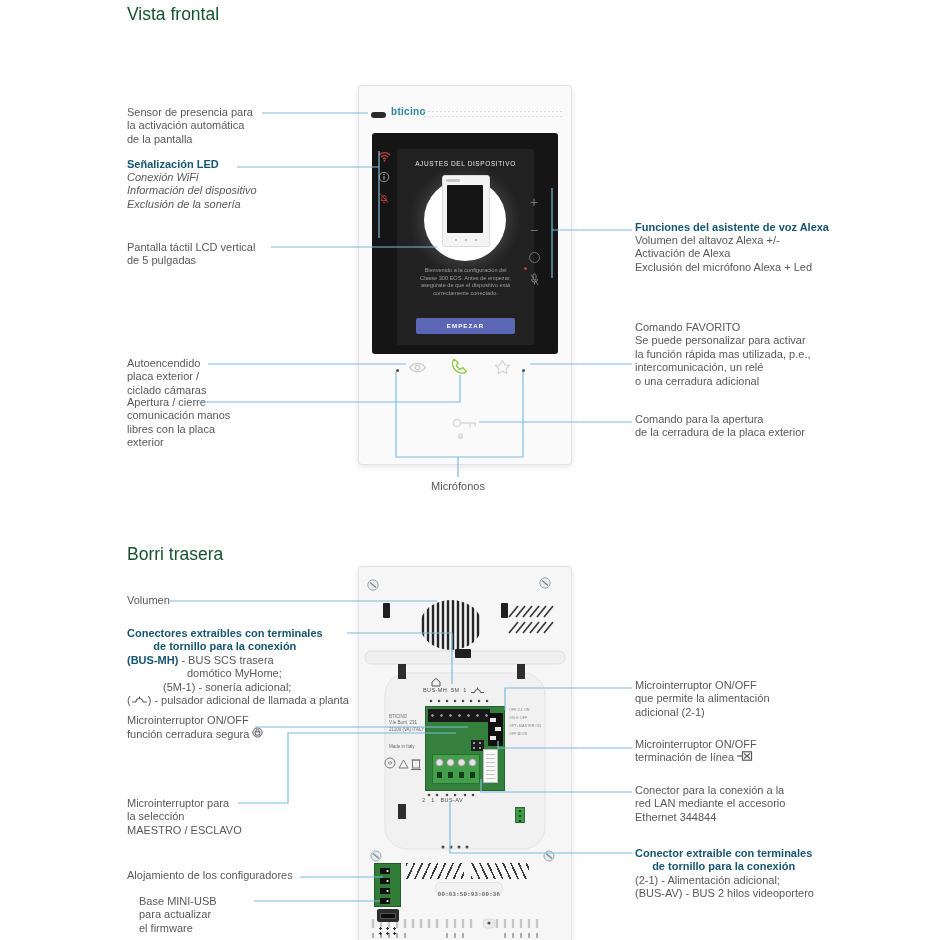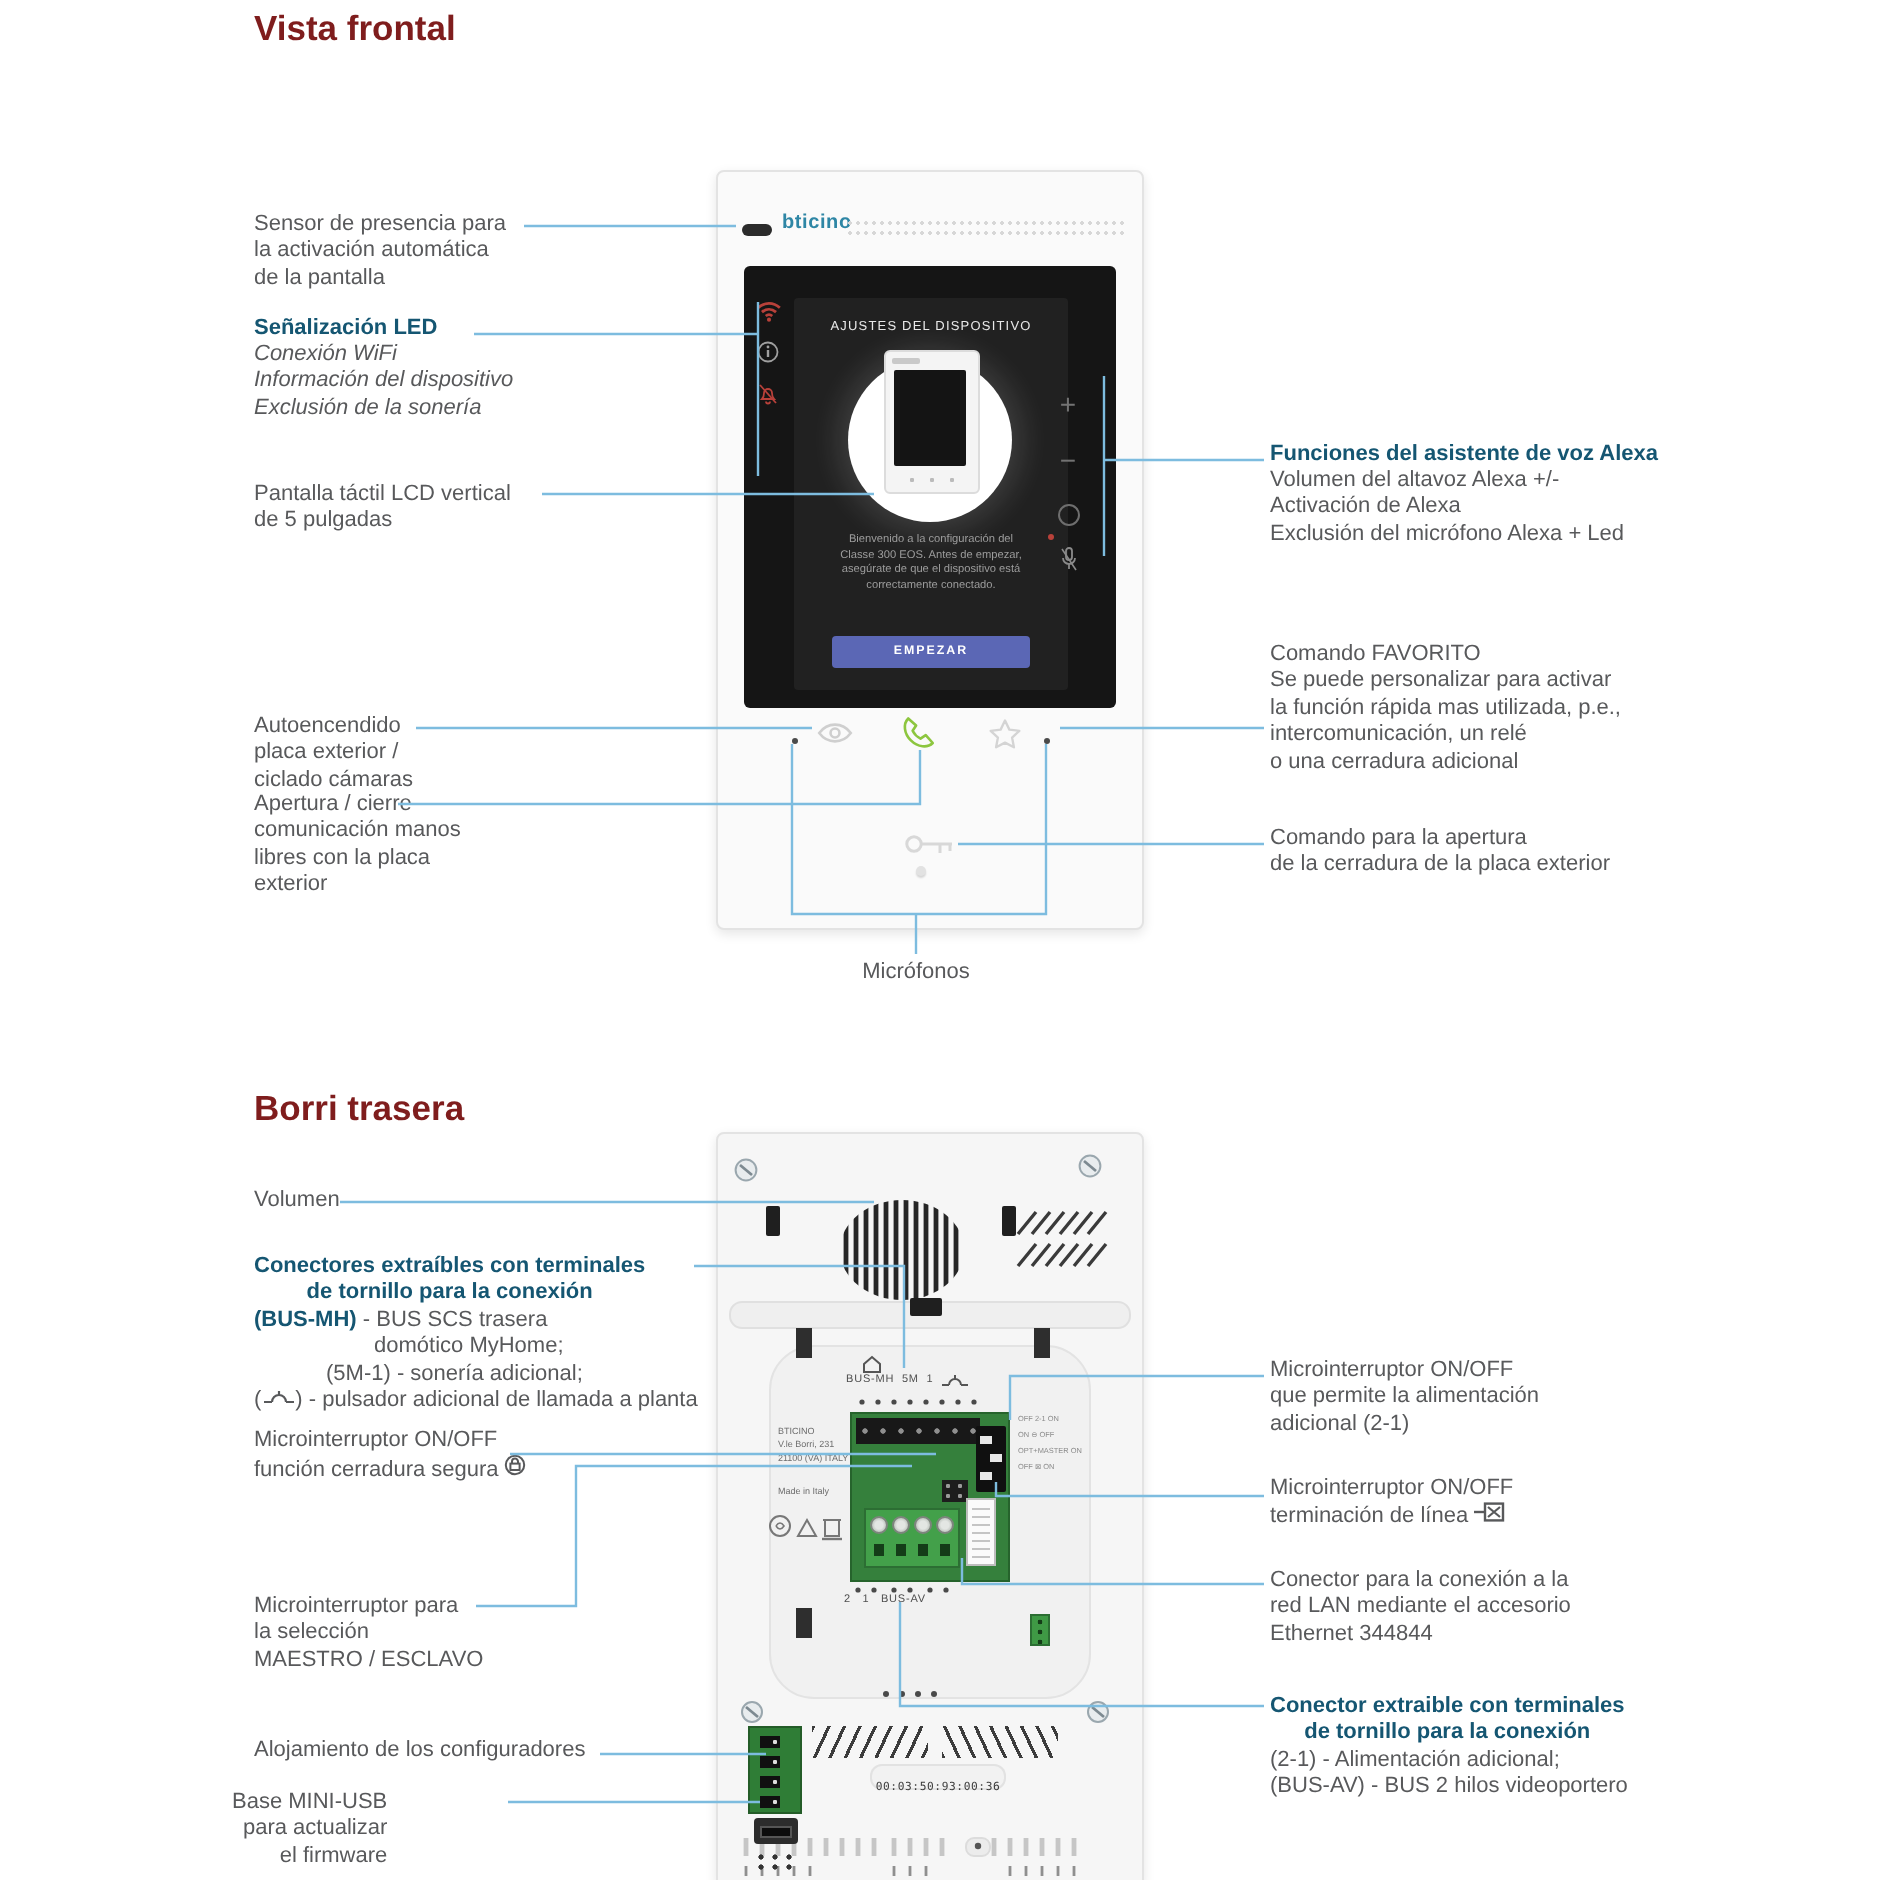--- a/index.html
+++ b/index.html
@@ -1,18 +1,18 @@
 <!DOCTYPE html>
 <html><head>
 <meta charset="utf-8">
 <style>
   html,body{margin:0;padding:0;}
   body{width:940px;height:940px;position:relative;background:#fff;overflow:hidden;
        font-family:"Liberation Sans",sans-serif;}
-  .title{position:absolute;font-size:17.5px;font-weight:bold;color:#7f1d1d;}
+  .title{position:absolute;font-size:17.5px;font-weight:normal;color:#14532d;}
   .lbl{position:absolute;font-size:11px;line-height:13.4px;color:#58595b;white-space:pre-line;}
   .lbl .b,.lbl.b{font-weight:bold;color:#155672;text-align:center;}
   .cl{position:absolute;left:0;top:0;pointer-events:none;}
   
   .dev{position:absolute;background:#fafafa;border:1px solid #e3e3e3;border-radius:4px;
        box-shadow:0 2px 6px rgba(0,0,0,.10);}
   .front{left:358px;top:85px;width:212px;height:378px;}
   .logo-cap{position:absolute;left:12px;top:26px;width:15px;height:6px;background:#2b2b2b;border-radius:3px;}
   .brand{position:absolute;left:32px;top:20px;font-size:10px;font-weight:bold;color:#2e86a5;letter-spacing:.3px;}
   .dotgrid{position:absolute;left:64px;top:23px;width:140px;height:11px;
@@ -125,21 +125,21 @@
 <div class="lbl" style="left:127px;top:714px;"><span>Microinterruptor ON/OFF
 función cerradura segura </span><svg width="11" height="11" viewBox="0 0 11 11">
       <circle cx="5.5" cy="5.5" r="4.6" fill="none" stroke="#58595b" stroke-width="1"></circle>
       <rect x="3.2" y="4.8" width="4.6" height="3.2" fill="none" stroke="#58595b" stroke-width="1"></rect>
       <path d="M4 4.8 v-1a1.5 1.5 0 0 1 3 0 v1" fill="none" stroke="#58595b" stroke-width="1"></path>
     </svg></div>
 <div class="lbl" style="left:127px;top:797px;">Microinterruptor para
 la selección
 MAESTRO / ESCLAVO</div>
 <div class="lbl" style="left:127px;top:869px;">Alojamiento de los configuradores</div>
-<div class="lbl" style="left:116px;top:895px;text-align:right;">Base MINI-USB
+<div class="lbl" style="left:139px;top:895px;">Base MINI-USB
 para actualizar
 el firmware</div>
 <div class="lbl" style="left:635px;top:679px;">Microinterruptor ON/OFF
 que permite la alimentación
 adicional (2-1)</div>
 <div class="lbl" style="left:635px;top:738px;"><span>Microinterruptor ON/OFF
 terminación de línea </span><svg width="16" height="10" viewBox="0 0 16 10">
       <path d="M0 5 h5" stroke="#58595b" stroke-width="1.2" fill="none"></path>
       <rect x="5.5" y="0.8" width="9" height="8.4" fill="none" stroke="#58595b" stroke-width="1.2"></rect>
       <path d="M7 2.5 l6 5 M13 2.5 l-6 5" stroke="#58595b" stroke-width="1.1"></path>

